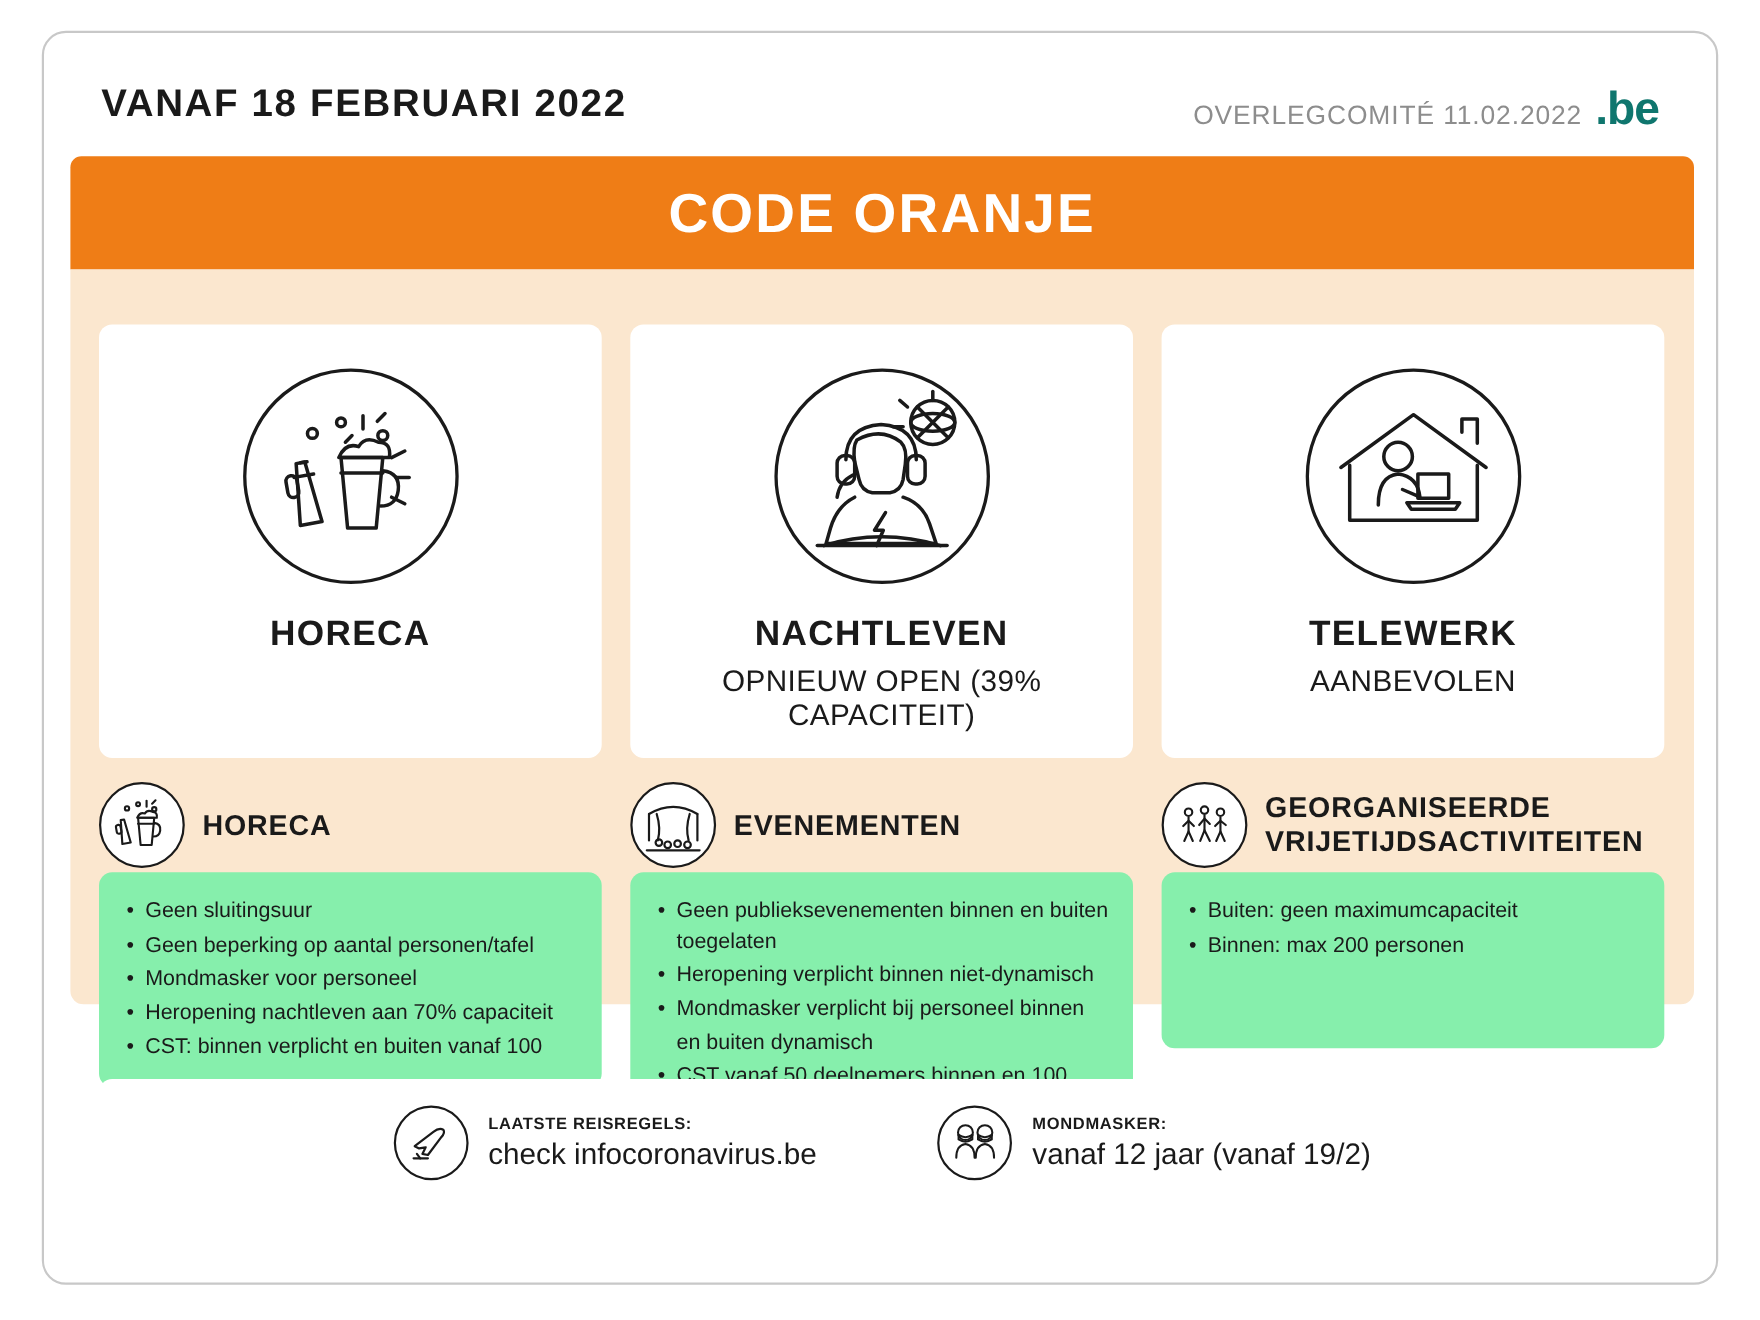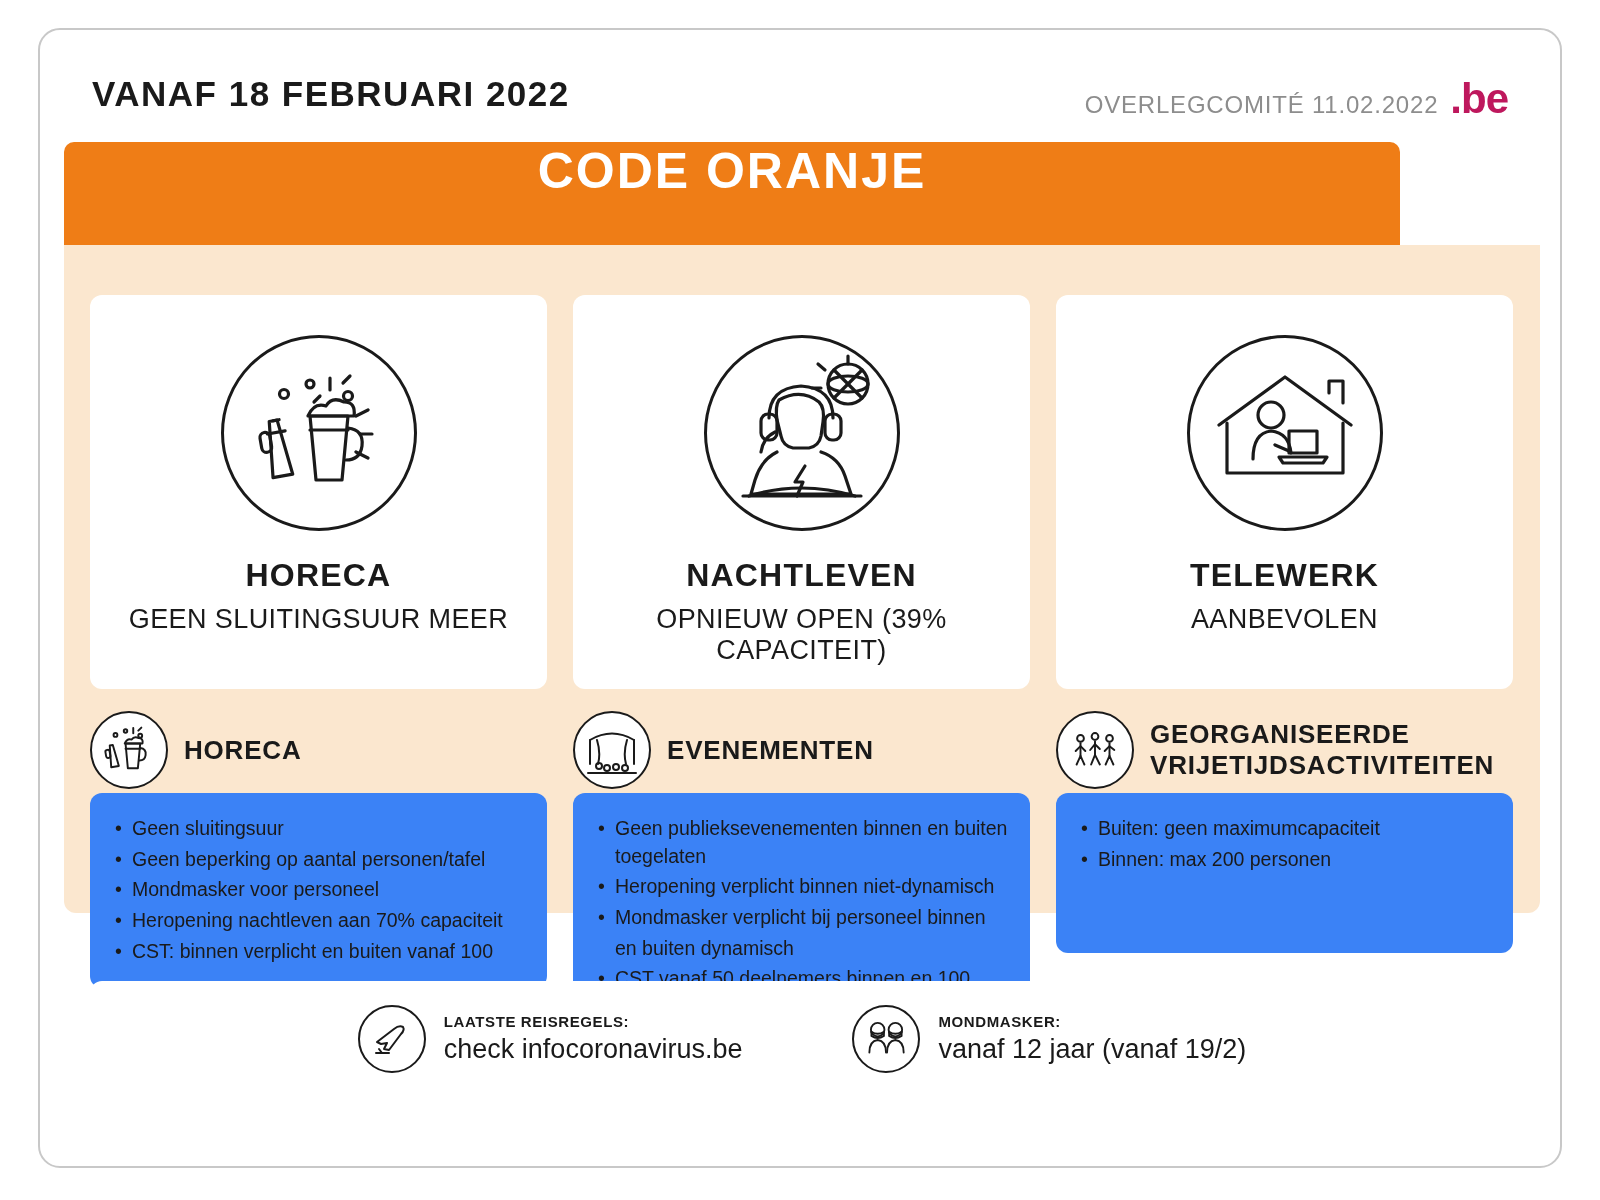--- a/index.html
+++ b/index.html
@@ -54,35 +54,36 @@
   .top-committee {
     font-size: 24px;
     font-weight: normal;
     letter-spacing: 0.8px;
     color: #8d8d8d;
   }
   .be-logo {
     font-size: 42px;
     font-weight: bold;
     letter-spacing: -1px;
-    color: #be185d;
+    color: #0f766e;
     line-height: 0.8;
   }
 
   
   .banner {
     position: absolute;
     left: 24px;
     top: 112px;
-    width: 1336px;
+    width: 1476px;
     height: 103px;
     background: #ef7d16;
     border-top-left-radius: 10px;
     border-top-right-radius: 10px;
     display: flex;
+    align-items: center;
     justify-content: center;
   }
   .banner-title {
     color: #ffffff;
     font-size: 50px;
     font-weight: bold;
     letter-spacing: 2px;
   }
 
   
@@ -168,21 +169,21 @@
     height: 86px;
   }
   .mid-head-label {
     font-size: 26px;
     font-weight: bold;
     letter-spacing: 0.8px;
     line-height: 1.18;
     color: #1a1a1a;
   }
   .mid-box {
-    background: #3b82f6;
+    background: #86efac;
     border-radius: 12px;
     min-height: 160px;
     padding: 22px 20px 20px 22px;
     box-sizing: border-box;
   }
   .mid-box ul {
     margin: 0;
     padding: 0 0 0 20px;
     list-style: none;
   }
@@ -272,21 +273,20 @@
             <path d="M66 72 L104 72"></path>
 
             <path d="M64 58 q6 -14 18 -10 q6 -10 18 -4 q12 0 10 14 z"></path>
 
             <line x1="112" y1="58" x2="124" y2="52"></line>
             <line x1="116" y1="76" x2="128" y2="76"></line>
             <line x1="112" y1="94" x2="124" y2="100"></line>
           </svg>
         </div>
         <div class="card-title">HORECA</div>
-        <div class="card-sub">GEEN SLUITINGSUUR MEER</div>
       </div>
 
       <div class="card">
         <div class="circle-icon circle-lg">
           <svg width="170" height="170" viewBox="0 0 170 170" fill="none" stroke="#1a1a1a" stroke-width="3.2" stroke-linecap="round" stroke-linejoin="round">
 
             <circle cx="131" cy="36" r="20"></circle>
             <line x1="131" y1="16" x2="131" y2="8"></line>
             <ellipse cx="131" cy="36" rx="20" ry="8"></ellipse>
             <line x1="117" y1="22" x2="145" y2="50"></line>

